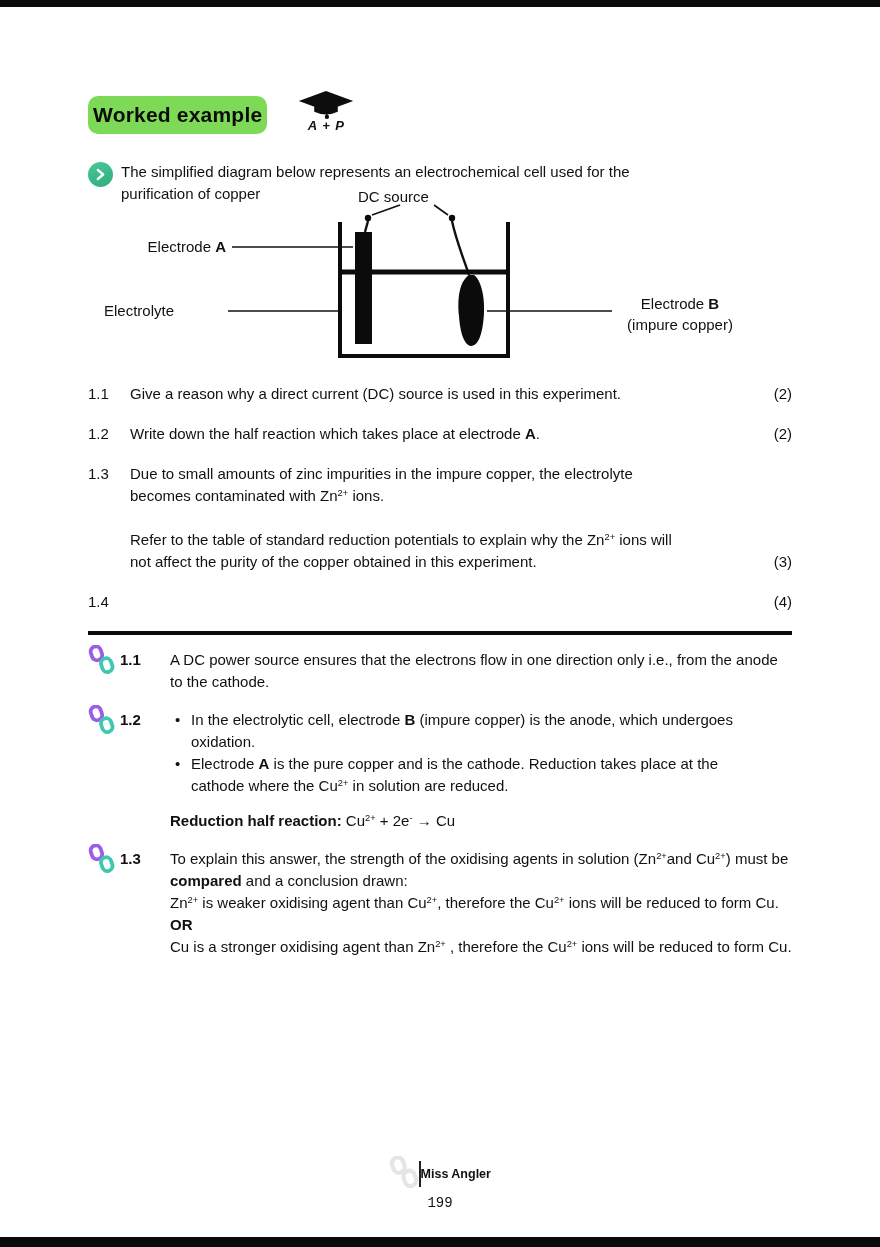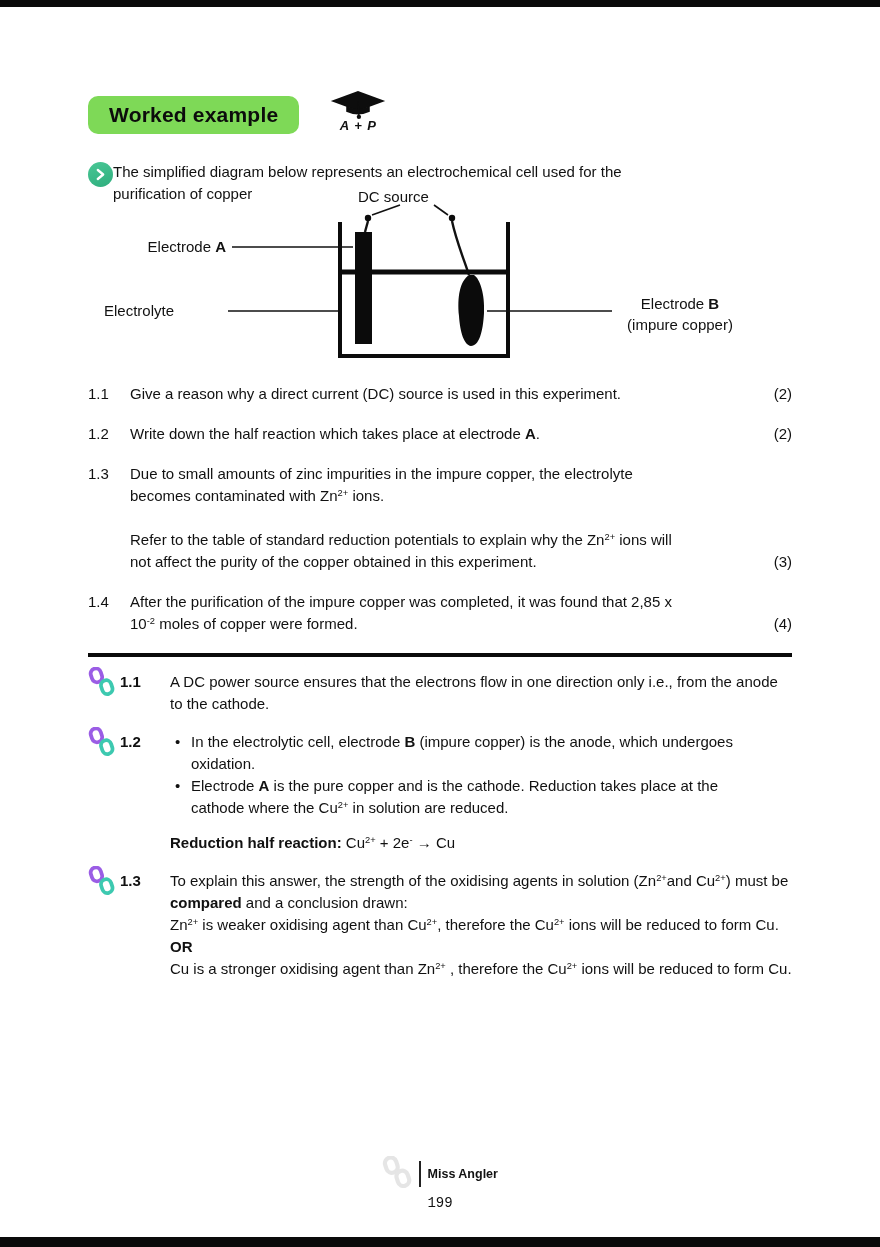--- a/index.html
+++ b/index.html
@@ -10,26 +10,26 @@
   }
   *{margin:0;padding:0;box-sizing:border-box;}
   body{background:#ffffff;font-family:"Liberation Sans",sans-serif;color:#111;}
   .page{position:relative;width:880px;height:1247px;margin:0 auto;background:#ffffff;overflow:hidden;}
   .bar-top{position:absolute;top:0;left:0;right:0;height:7px;background:#0a0a0a;}
   .bar-bottom{position:absolute;bottom:0;left:0;right:0;height:10px;background:#0a0a0a;}
   .content{position:absolute;left:88px;right:88px;top:0;padding-top:96px;}
 
   
   .header-row{display:flex;align-items:flex-start;gap:30px;}
-  .badge{background:var(--badge-green);border-radius:10px;padding:7px 21px;font-size:21px;font-weight:700;color:#0c0c0c;letter-spacing:.2px;}
+  .badge{background:var(--badge-green);border-radius:10px;padding:7px 5px;font-size:21px;font-weight:700;color:#0c0c0c;letter-spacing:.2px;}
   .cap-wrap{display:flex;flex-direction:column;align-items:center;margin-top:-6px;}
   .cap-caption{font-size:13px;font-weight:700;font-style:italic;margin-top:-3px;letter-spacing:1px;}
 
   
-  .intro{display:flex;gap:0;margin-top:27px;}
+  .intro{display:flex;gap:8px;margin-top:27px;}
   .intro-icon{width:25px;height:25px;border-radius:50%;flex:none;margin-top:1px;
     background:linear-gradient(160deg,#49c795,var(--chevron-green));
     display:flex;align-items:center;justify-content:center;}
   .intro-text{font-size:15px;line-height:22px;max-width:580px;}
 
   
   .diagram{position:relative;height:180px;margin-top:-20px;}
   .diagram svg.drawing{position:absolute;left:0;top:0;}
   .thin{stroke:#111;stroke-width:1.6;fill:none;}
   .wire{stroke:#111;stroke-width:2.4;fill:none;}
@@ -62,21 +62,21 @@
   .ans-body ul{list-style:none;}
   .ans-body li{position:relative;padding-left:21px;max-width:581px;}
   .ans-body li::before{content:"•";position:absolute;left:5px;}
   .reaction{margin-top:13px !important;}
 
   .bold{font-weight:700;}
   sup{font-size:0.62em;line-height:0;position:relative;top:-0.5em;vertical-align:baseline;}
 
   
   .footer{position:absolute;left:0;top:1156px;width:100%;display:flex;flex-direction:column;align-items:center;}
-  .footer-row{display:flex;align-items:center;gap:7px;}
+  .footer-row{display:flex;align-items:center;}
   .footer-logo{opacity:.4;}
   .footer-sep{width:1.5px;height:26px;background:#222;}
   .footer-brand{font-weight:700;font-size:12.5px;}
   .footer-page{font-size:14px;margin-top:3px;font-family:Liberation Mono, monospace;}
 </style>
 </head>
 <body>
 
 <div class="page">
   <div class="bar-top"></div>
@@ -161,21 +161,20 @@
         <div class="q-body">
           <p><span>Due to small amounts of zinc impurities in the impure copper, the electrolyte becomes contaminated with Zn</span><sup>2+</sup><span> ions.</span></p>
           <p><span>Refer to the table of standard reduction potentials to explain why the Zn</span><sup>2+</sup><span> ions will not affect the purity of the copper obtained in this experiment.</span></p>
         </div>
         <div class="q-marks">(3)</div>
       </div>
 
       <div class="q-row">
         <div class="q-num">1.4</div>
         <div class="q-body">
-          <p><span>After the purification of the impure copper was completed, it was found that 2,85 x 10</span><sup>-2</sup><span> moles of copper were formed.</span></p>
         </div>
         <div class="q-marks">(4)</div>
       </div>
 
     </section>
 
     <div class="answers-divider"></div>
 
     <section class="answers">
 

